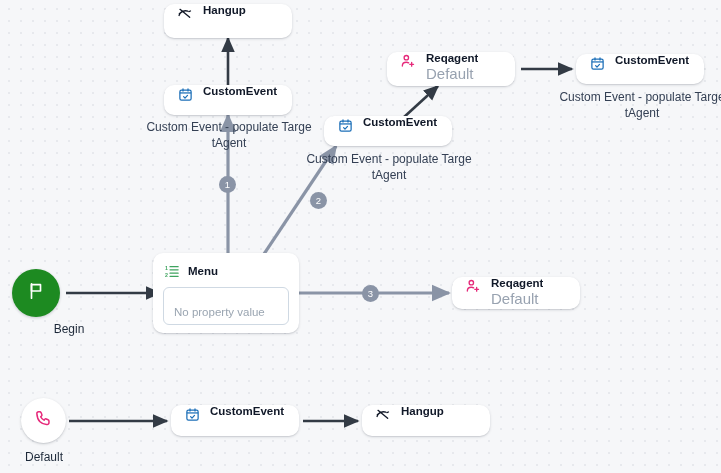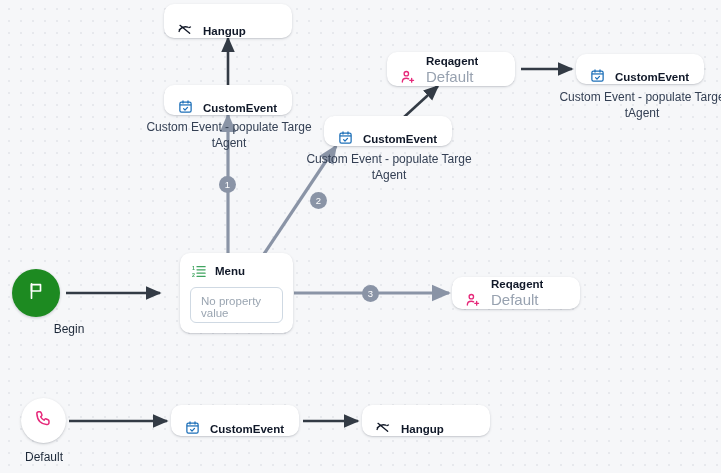--- a/index.html
+++ b/index.html
@@ -28,21 +28,21 @@
     height: 473px;
     pointer-events: none;
   }
   .node {
     position: absolute;
     box-sizing: border-box;
     background: #ffffff;
     border-radius: 10px;
     box-shadow: 0 1px 3px rgba(16,24,40,0.14), 0 1px 1px rgba(16,24,40,0.08);
     display: flex;
-    align-items: flex-end;
+    align-items: flex-start;
     padding: 0 12px;
     z-index: 3;
   }
   .node .nicon {
     flex: 0 0 auto;
     width: 18px;
     height: 18px;
     display: flex;
     align-items: center;
     justify-content: center;
@@ -80,21 +80,21 @@
     margin-bottom: 7px;
   }
   .menu-head .nicon { margin-right: 7px; }
   .prop-box {
     flex: 1 1 auto;
     border: 1px solid #cfd9e3;
     border-radius: 6px;
     background: #ffffff;
     display: flex;
     align-items: flex-start;
-    padding: 7px 10px;
+    padding: 18px 10px;
     font-size: 11.5px;
     color: #9aa5b1;
     min-height: 0;
   }
   
   .circle-node {
     position: absolute;
     border-radius: 50%;
     display: flex;
     align-items: center;
@@ -242,21 +242,21 @@
         <path d="M9 15.5l2.2 2.3 4-4.3" stroke="#1c6fb8" stroke-width="2" stroke-linecap="round" stroke-linejoin="round"></path>
       </svg>
     </span>
     <span class="ntext">
       <span class="ntitle">CustomEvent</span>
     </span>
   </div>
 
   <div class="edge-label" style="left:556px; top:90px; width:172px;">Custom Event - populate Targe tAgent</div>
 
-  <div class="node menu-node" style="left:180px; top:253px; width:113px; height:80px;">
+  <div class="node menu-node" style="left:153px; top:253px; width:146px; height:80px;">
     <div class="menu-head">
       <span class="nicon">
         <svg width="15" height="15" viewBox="0 0 24 24" fill="none">
           <text x="0" y="9" font-size="8.5" fill="#3fa45f" font-family="Liberation Sans, sans-serif" font-weight="bold">1</text>
           <text x="0" y="20" font-size="8.5" fill="#3fa45f" font-family="Liberation Sans, sans-serif" font-weight="bold">2</text>
           <path d="M8 4.2h13M8 9.2h13M8 14.6h13M8 19.6h13" stroke="#3fa45f" stroke-width="2" stroke-linecap="round"></path>
         </svg>
       </span>
       <span class="ntitle">Menu</span>
     </div>

